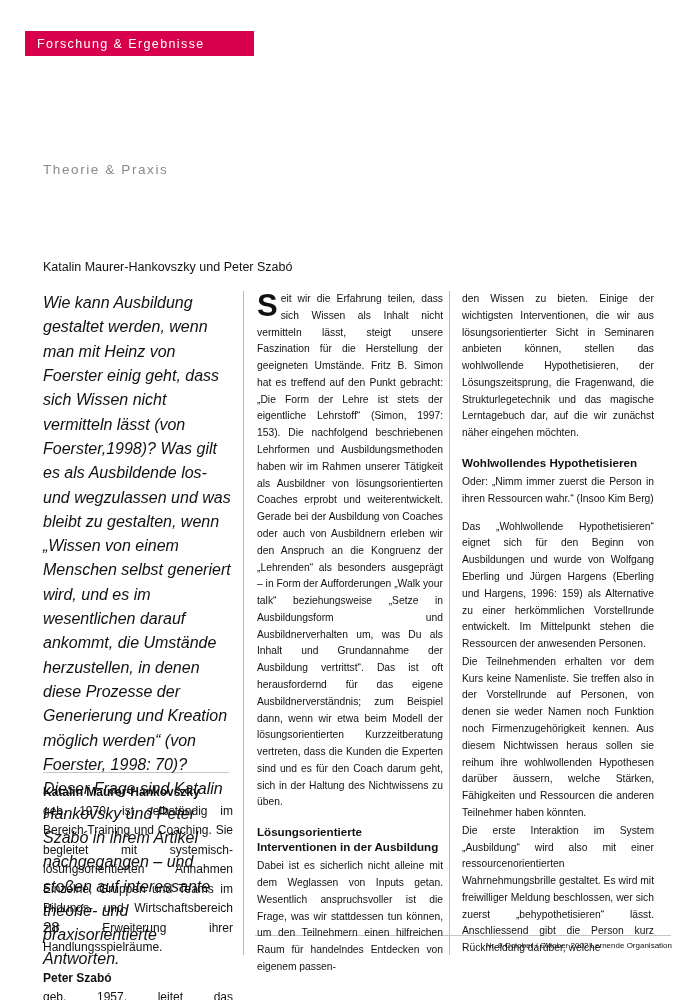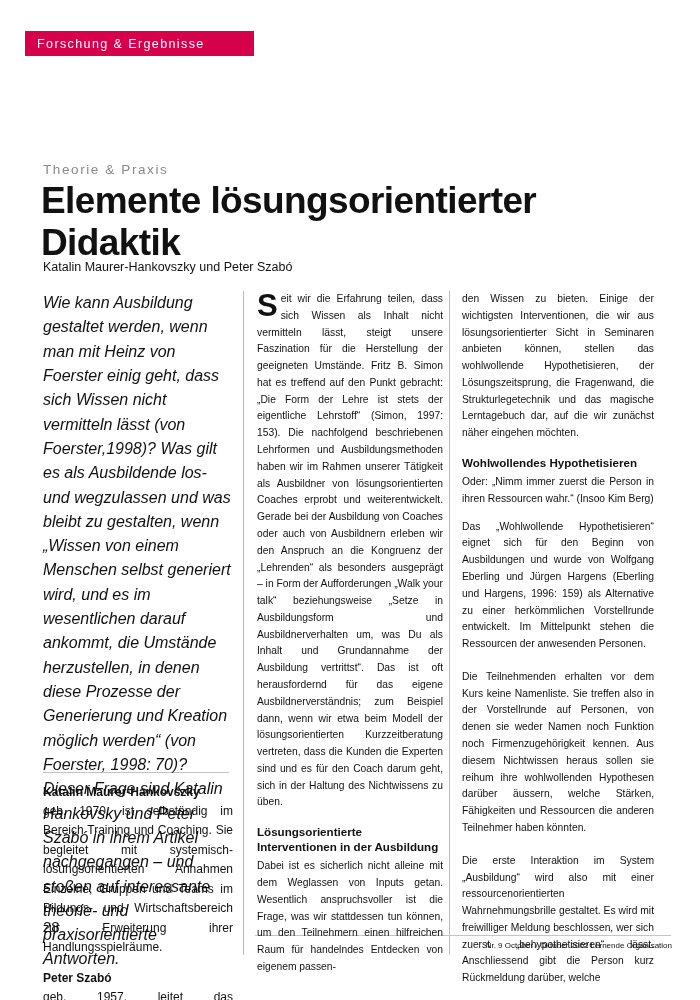--- a/index.html
+++ b/index.html
@@ -140,21 +140,21 @@
   }
 
   .body-text {
     font-size: 10.3px;
     line-height: 1.63;
     text-align: justify;
     color: #111111;
     hyphens: manual;
   }
   .body-text p { margin: 0; }
-  .body-text p + p { margin-top: 16px; }
+  .body-text p + p { margin-top: 1px; }
 
   .dropcap-para::first-letter {
     float: left;
     font-size: 31px;
     line-height: 0.84;
     font-weight: bold;
     padding: 2px 2px 0 0;
     margin-right: 1px;
   }
 
@@ -189,21 +189,20 @@
 </head>
 <body>
 
 <div class="page">
 
   <div class="rubric-banner" style="background: rgb(214, 0, 75);">
     <span class="rubric-label">Forschung &amp; Ergebnisse</span>
   </div>
 
   <div class="kicker">Theorie &amp; Praxis</div>
-  <h1 class="headline">Elemente lösungsorientierter Didaktik</h1>
   <div class="byline">Katalin Maurer-Hankovszky und Peter Szabó</div>
 
   <div class="col-rule rule-1"></div>
   <div class="col-rule rule-2"></div>
   <div class="lead-rule"></div>
   <div class="footer-rule"></div>
 
   <div class="col col-lead">
     <div class="lead-text">
       <p>Wie kann Ausbildung gestaltet werden, wenn man mit Heinz von Foerster einig geht, dass sich Wissen nicht vermitteln lässt (von Foerster,1998)? Was gilt es als Ausbildende los- und wegzulassen und was bleibt zu gestalten, wenn „Wissen von einem Menschen selbst generiert wird, und es im wesentlichen darauf ankommt, die Umstände herzustellen, in denen diese Prozesse der Generierung und Kreation möglich werden“ (von Foerster, 1998: 70)?</p>

